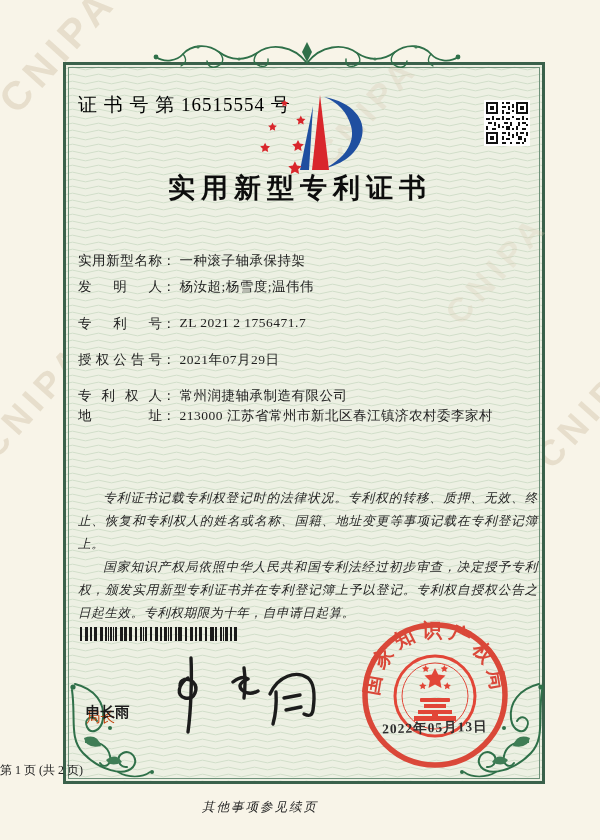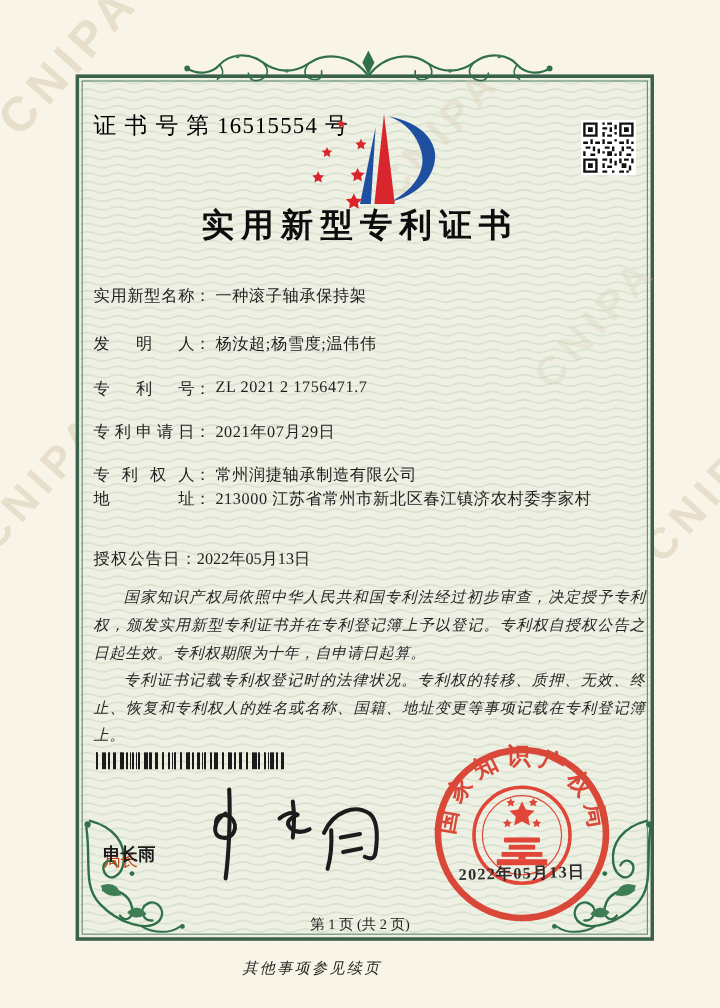--- a/index.html
+++ b/index.html
@@ -41,21 +41,21 @@
 
   .title{
     position:absolute;left:0;top:170px;width:600px;text-align:center;
     font-size:27px;font-weight:bold;letter-spacing:6px;color:#0d0d0d;
   }
 
   .field{position:absolute;left:78px;width:470px;font-size:13.5px;color:#1e1e1e;white-space:nowrap;}
   .flabel{display:inline-block;width:84px;text-align:justify;text-align-last:justify;vertical-align:top;}
   .colon{display:inline-block;vertical-align:top;}
   .fvalue{display:inline-block;margin-left:4px;letter-spacing:0.5px;vertical-align:top;}
-  .f1{top:238px}.f2{top:278px}.f3{top:315px}.f4{top:351px}.f5{top:387px}.f6{top:407px}
+  .f1{top:252px}.f2{top:278px}.f3{top:315px}.f4{top:351px}.f5{top:387px}.f6{top:407px}
   .grant{position:absolute;left:78px;top:457px;width:470px;font-size:13.5px;white-space:nowrap;}
   .grant .pair2{position:absolute;left:232px;top:0;}
   .glabel{letter-spacing:1px;}
 
   .paras{
     position:absolute;left:78px;top:487px;width:460px;
     font-size:12.6px;line-height:23px;font-style:italic;letter-spacing:0.6px;color:#262626;
     text-align:justify;
   }
   .paras p{margin:0;text-indent:2em;}
@@ -71,21 +71,21 @@
   .sig-title{position:absolute;left:86px;top:708px;font-size:14.5px;font-weight:normal;color:#c2410c;}
   .sig-name{position:absolute;left:86px;top:703px;font-size:14.5px;font-weight:bold;color:#1b1b1b;}
   .signature{position:absolute;left:158px;top:652px;width:170px;height:88px;}
 
   .seal{position:absolute;left:350px;top:610px;width:170px;height:170px;}
   .seal-date{
     position:absolute;left:352px;top:719px;width:166px;text-align:center;
     font-size:13.5px;font-weight:bold;color:#2d2d2d;letter-spacing:1px;transform:rotate(-1.5deg);
   }
 
-  .page-info{position:absolute;left:0;top:762px;width:600px;text-align:center;font-size:12px;color:#222;}
+  .page-info{position:absolute;left:0;top:762px;width:600px;text-align:left;font-size:12px;color:#222;}
   .footer-note{
     position:absolute;left:0;top:799px;width:520px;text-align:center;
     font-size:12.5px;font-style:italic;color:#262626;letter-spacing:2px;
   }
 </style>
 </head>
 <body>
 
 <div class="wm wm1">CNIPA</div>
 <div class="wm wm3">CNIPA</div>
@@ -190,36 +190,35 @@
 <div class="field f1">
   <span class="flabel">实用新型名称</span><span class="colon">：</span><span class="fvalue">一种滚子轴承保持架</span>
 </div>
 <div class="field f2">
   <span class="flabel">发明人</span><span class="colon">：</span><span class="fvalue">杨汝超;杨雪度;温伟伟</span>
 </div>
 <div class="field f3">
   <span class="flabel">专利号</span><span class="colon">：</span><span class="fvalue">ZL 2021 2 1756471.7</span>
 </div>
 <div class="field f4">
-  <span class="flabel">专利申请日</span><span class="colon">：</span><span class="fvalue">2021年07月29日</span>
+  <span class="flabel">授权公告号</span><span class="colon">：</span><span class="fvalue">2021年07月29日</span>
 </div>
 <div class="field f5">
   <span class="flabel">专利权人</span><span class="colon">：</span><span class="fvalue">常州润捷轴承制造有限公司</span>
 </div>
 <div class="field f6">
   <span class="flabel">地址</span><span class="colon">：</span><span class="fvalue">213000 江苏省常州市新北区春江镇济农村委李家村</span>
 </div>
 
 <div class="grant">
-  <span><span class="glabel">授权公告日</span><span>：</span><span>2022年05月13日</span></span>
 </div>
 
 <div class="paras">
+  <p>专利证书记载专利权登记时的法律状况。专利权的转移、质押、无效、终止、恢复和专利权人的姓名或名称、国籍、地址变更等事项记载在专利登记簿上。</p>
   <p>国家知识产权局依照中华人民共和国专利法经过初步审查，决定授予专利权，颁发实用新型专利证书并在专利登记簿上予以登记。专利权自授权公告之日起生效。专利权期限为十年，自申请日起算。</p>
-  <p>专利证书记载专利权登记时的法律状况。专利权的转移、质押、无效、终止、恢复和专利权人的姓名或名称、国籍、地址变更等事项记载在专利登记簿上。</p>
 </div>
 
 <div class="barcode"></div>
 
 <div class="sig-title">局长</div>
 <div class="sig-name">申长雨</div>
 <svg class="signature" viewBox="0 0 170 88" xmlns="http://www.w3.org/2000/svg">
   <g fill="none" stroke="#1c1c1c" stroke-width="3.4" stroke-linecap="round" stroke-linejoin="round">
     <path d="M30,26 C20,32 18,44 27,46 C37,48 41,36 35,30 C30,25 22,27 22,34"></path>
     <path d="M33,6 C34,26 33,58 30,80"></path>

